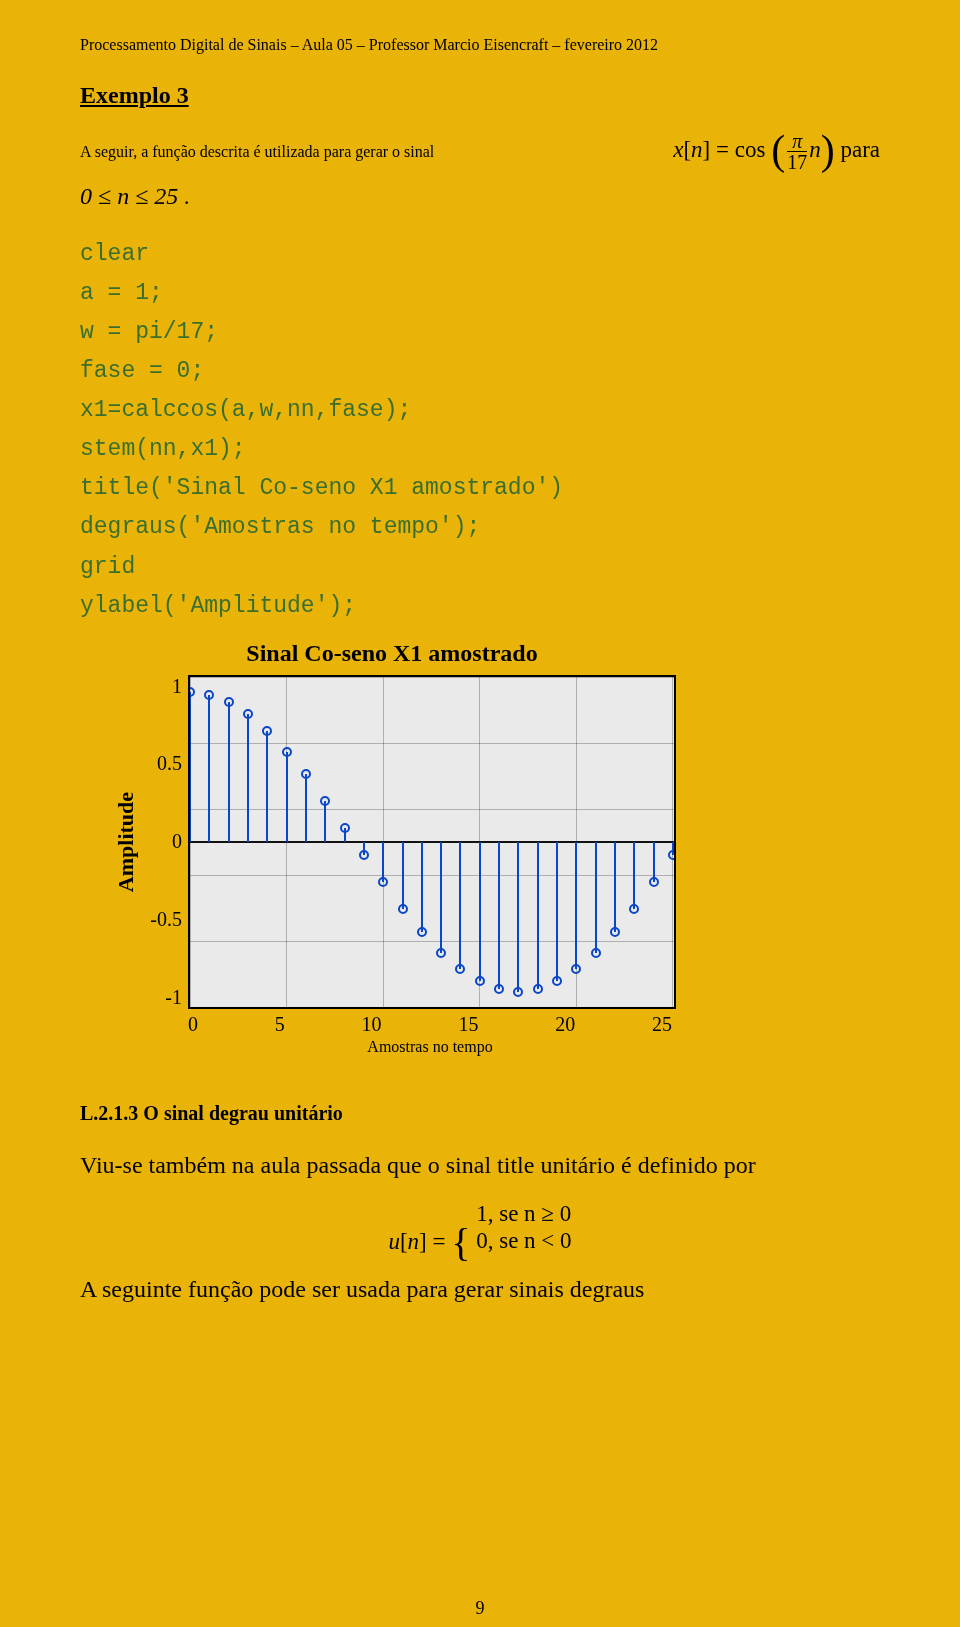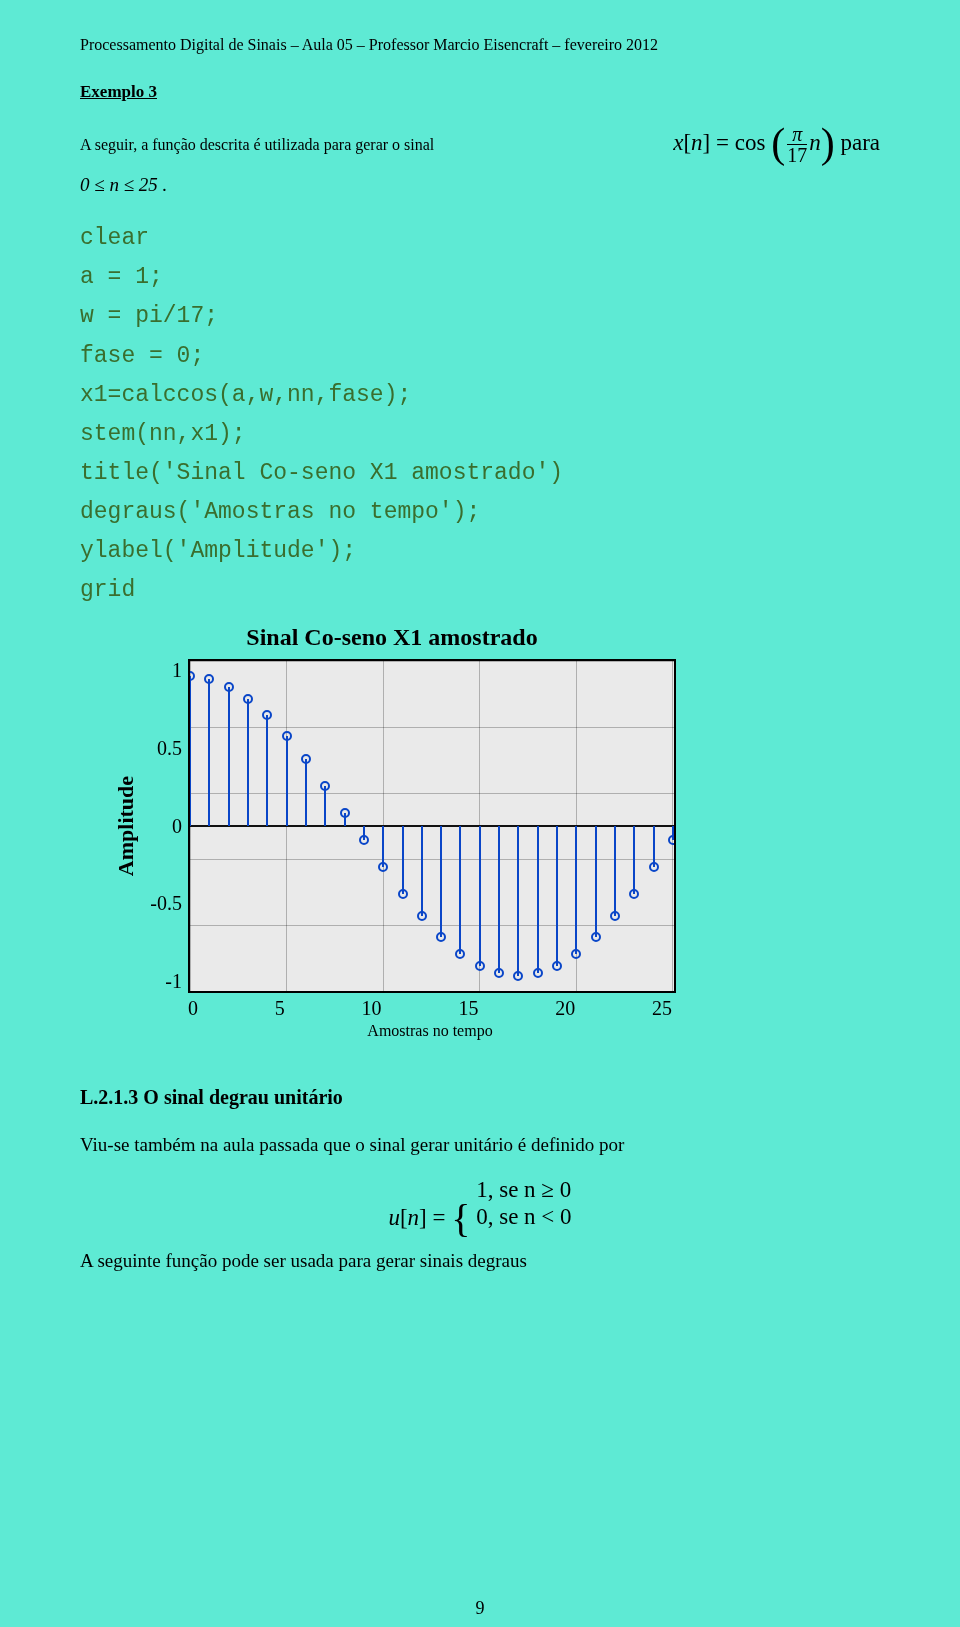--- a/index.html
+++ b/index.html
@@ -6,37 +6,37 @@
     margin: 0;
     padding: 0;
     background: #fff;
     font-family: "Times New Roman", Times, serif;
     color: #000;
   }
   .page {
     width: 960px;
     min-height: 1627px;
     margin: 0 auto;
-    background: #5eead4;
+    background: #eab308;
     padding: 36px 80px 36px 80px;
     box-sizing: border-box;
     position: relative;
   }
   .running-header {
     font-size: 16px;
     margin-bottom: 28px;
   }
   .heading {
-    font-size: 17px;
+    font-size: 24px;
     font-weight: bold;
     text-decoration: underline;
     margin-bottom: 22px;
   }
   .para, .para2 {
-    font-size: 19px;
+    font-size: 24px;
     line-height: 1.7;
     text-align: justify;
     margin: 0 0 10px 0;
   }
   .para-line {
     display: flex;
     align-items: center;
     justify-content: space-between;
     margin-bottom: 4px;
   }
@@ -209,22 +209,22 @@
 
   <div>
     <p class="code-line">clear</p>
     <p class="code-line">a = 1;</p>
     <p class="code-line">w = pi/17;</p>
     <p class="code-line">fase = 0;</p>
     <p class="code-line">x1=calccos(a,w,nn,fase);</p>
     <p class="code-line">stem(nn,x1);</p>
     <p class="code-line">title('Sinal Co-seno X1 amostrado')</p>
     <p class="code-line">degraus('Amostras no tempo');</p>
+    <p class="code-line">grid</p>
     <p class="code-line">ylabel('Amplitude');</p>
-    <p class="code-line">grid</p>
   </div>
 
   <div class="chart-wrap">
     <div class="chart-title">Sinal Co-seno X1 amostrado</div>
     <div class="axes-row">
       <div class="ylabel-wrap">
         <div class="ylabel">Amplitude</div>
       </div>
       <div class="yticks">
         <span>1</span>
@@ -304,21 +304,21 @@
       </div>
     </div>
     <div style="display:flex;">
       <div style="width:76px;"></div>
       <div class="xlabel" style="flex:1 1 auto;">Amostras no tempo</div>
     </div>
   </div>
 
   <div class="section-heading">L.2.1.3 O sinal degrau unitário</div>
 
-  <p class="para">Viu-se também na aula passada que o sinal gerar unitário é definido por</p>
+  <p class="para">Viu-se também na aula passada que o sinal title unitário é definido por</p>
 
   <div class="centered-eq">
     <span class="ital">u</span>[<span class="ital">n</span>] =
     <span style="font-size:40px; vertical-align:middle; line-height:0;">{</span>
     <span class="brace-line">
       <span>1, se n ≥ 0</span><br>
       <span>0, se n &lt; 0</span>
     </span>
   </div>
 

